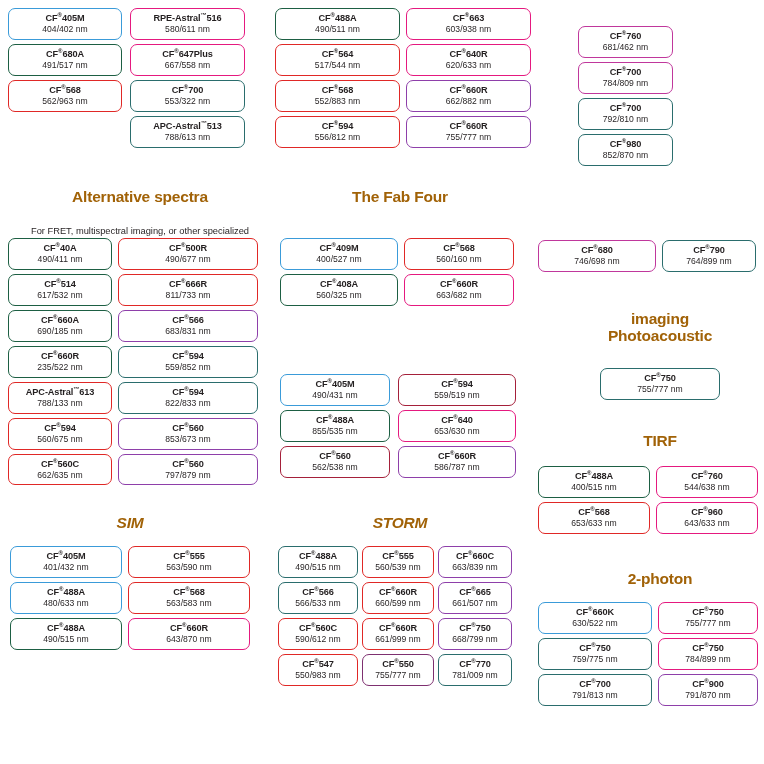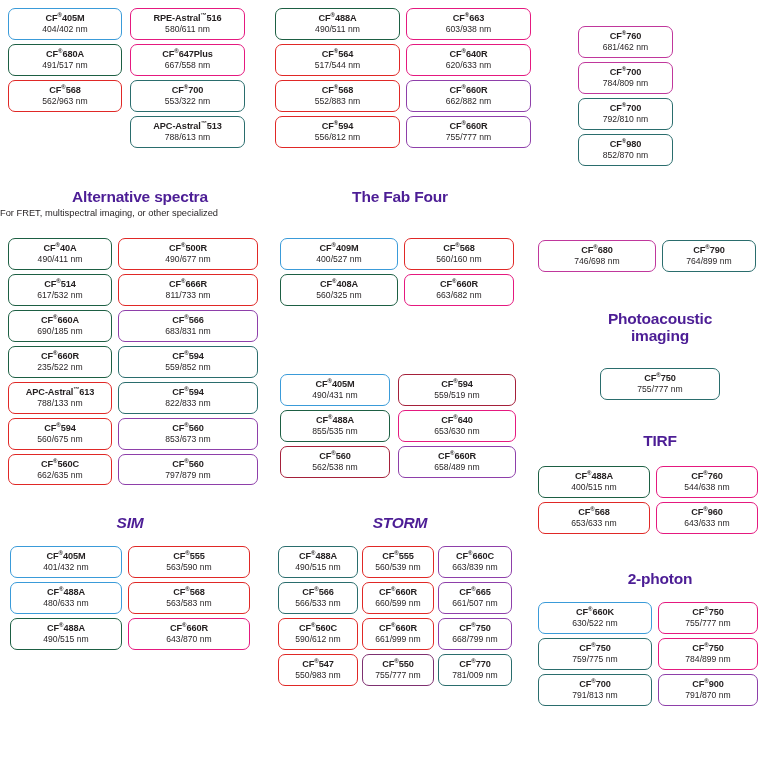--- a/index.html
+++ b/index.html
@@ -55,28 +55,28 @@
   .c-teal   {border-color:#2a6d6d;}
   .c-darkred{border-color:#a5203a;}
   .c-plum   {border-color:#7e3070;}
 
   
   .sec-title{
     font-size:15.5px;
     font-weight:bold;
     text-align:center;
     letter-spacing:-0.2px;
-    color:#4c1d95;
+    color:#a16207;
   }
   .sec-sub{
     font-size:9.3px;
     font-weight:normal;
-    text-align:left;
+    text-align:center;
     color:#231f20;
-    margin-top:2px;
+    margin-top:20px;
   }
   .sec-title.two-line{line-height:1.12;}
 
   .abs{position:absolute;}
 
   
   .col{position:absolute;display:flex;flex-direction:column;}
   .col > .pill{margin-bottom:4px;}
 </style>
 </head>
@@ -278,21 +278,21 @@
       <div class="pill c-darkred">
         <span class="nm">CF<sup>®</sup>594</span>
         <span class="sp">559/519 nm</span>
       </div>
       <div class="pill c-pink">
         <span class="nm">CF<sup>®</sup>640</span>
         <span class="sp">653/630 nm</span>
       </div>
       <div class="pill c-purple">
         <span class="nm">CF<sup>®</sup>660R</span>
-        <span class="sp">658/489 nm</span>
+        <span class="sp">586/787 nm</span>
       </div>
     </div>
 
   <div class="abs" style="left:0px; top:514px; width:260px;font-style:italic;">
     <div class="sec-title">SIM</div>
   </div>
   <div class="col" style="left:10px; top:546px; width:112px;">
       <div class="pill c-blue">
         <span class="nm">CF<sup>®</sup>405M</span>
         <span class="sp">401/432 nm</span>
@@ -386,22 +386,22 @@
       </div>
     </div>
   <div class="col" style="left:662px; top:240px; width:94px;">
       <div class="pill c-teal">
         <span class="nm">CF<sup>®</sup>790</span>
         <span class="sp">764/899 nm</span>
       </div>
     </div>
 
   <div class="abs" style="left:560px; top:310px; width:200px;">
+    <div class="sec-title two-line">imaging</div>
     <div class="sec-title two-line">Photoacoustic</div>
-    <div class="sec-title two-line">imaging</div>
   </div>
   <div class="col" style="left:600px; top:368px; width:120px;">
       <div class="pill c-teal">
         <span class="nm">CF<sup>®</sup>750</span>
         <span class="sp">755/777 nm</span>
       </div>
     </div>
 
   <div class="abs" style="left:560px; top:432px; width:200px;">
     <div class="sec-title">TIRF</div>

